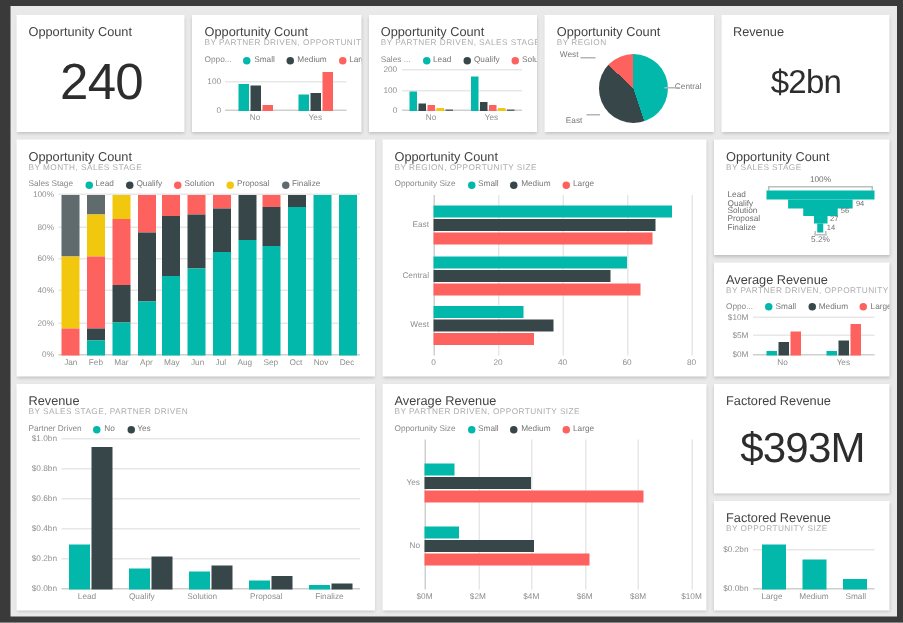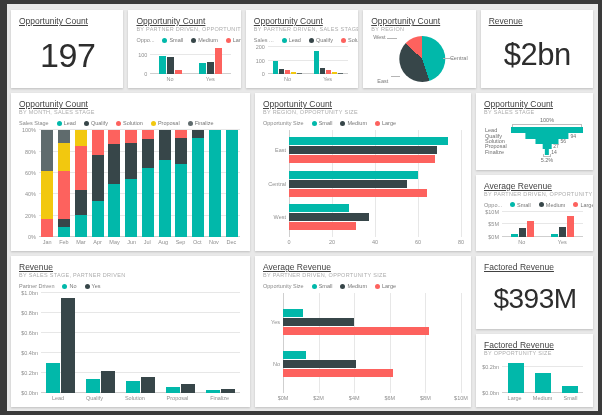--- a/index.html
+++ b/index.html
@@ -20,31 +20,31 @@
   .row-bot { flex:1; }
   .w-left { width:239px; }
   .w-mid { flex:1; }
   .col-right { width:117px; display:flex; flex-direction:column; gap:5px; }
   .col-right .tile { flex:1; }
   .tile {
     background:#ffffff; box-shadow:0 1px 2px rgba(0,0,0,.18);
     padding:6px 7px 4px 8px;
     display:flex; flex-direction:column; position:relative; overflow:hidden;
   }
-  .t-title { font-size:8.5px; color:#424242; line-height:1.2; white-space:nowrap;text-decoration:underline; }
+  .t-title { font-size:8.5px; color:#424242; line-height:1.2; white-space:nowrap; }
   .t-sub { font-size:5.5px; color:#adadad; letter-spacing:.3px; line-height:1.3; white-space:nowrap; }
   .legend { display:flex; align-items:center; gap:8px; font-size:5.5px; color:#777; margin:4px 0 1px; white-space:nowrap; }
   .leg-title { color:#888; }
   .leg-item { display:inline-flex; align-items:center; gap:2px; }
   .dot { width:5px; height:5px; border-radius:50%; display:inline-block; }
   .chart { flex:1; position:relative; min-height:0; }
   .kpi { flex:1; display:flex; align-items:center; justify-content:center;
          font-weight:200; color:#2d2d2d; letter-spacing:-.5px; }
   .kpi-lg { font-size:34px; }
-  .kpi-md { font-size:31px; }
+  .kpi-md { font-size:22px; }
   .kpi-sm { font-size:28px; }
 
   .plot-area { position:absolute; left:var(--axw,16px); right:3px; top:3px; bottom:10px; }
   .gridline { position:absolute; left:0; right:0; height:1px; background:#e7e7e7; }
   .gridline.zero { background:#cfcfcf; }
   .vgrid { position:absolute; top:0; bottom:0; width:1px; background:#e7e7e7; }
   .vgrid.zero { background:#cfcfcf; }
   .ytick { position:absolute; right:calc(100% + 3px); font-size:5.5px; color:#8f8f8f; transform:translateY(50%); white-space:nowrap; }
   .xtick { position:absolute; top:calc(100% + 2px); font-size:5.5px; color:#8f8f8f; transform:translateX(-50%); }
   .groups { position:absolute; inset:0; display:flex; align-items:flex-end; justify-content:space-around; }
@@ -76,21 +76,21 @@
   .fun-val { position:absolute; top:0; line-height:6px; font-size:5px; color:#6f6f6f; }
 </style>
 </head>
 <body>
 
 <div class="frame">
 
   <div class="row row-top">
     <div class="tile">
       <div class="t-title">Opportunity Count</div>
-      <div class="kpi kpi-lg">197</div>
+      <div class="kpi kpi-lg">240</div>
     </div>
     <div class="tile">
       <div class="t-title">Opportunity Count</div>
       <div class="t-sub">BY PARTNER DRIVEN, OPPORTUNITY SIZE</div>
       <div class="legend">
           <span class="leg-title">Oppo...</span>
           <span class="leg-item">
             <span class="dot" style="background: rgb(1, 184, 170);"></span>
             <span>Small</span>
           </span>

